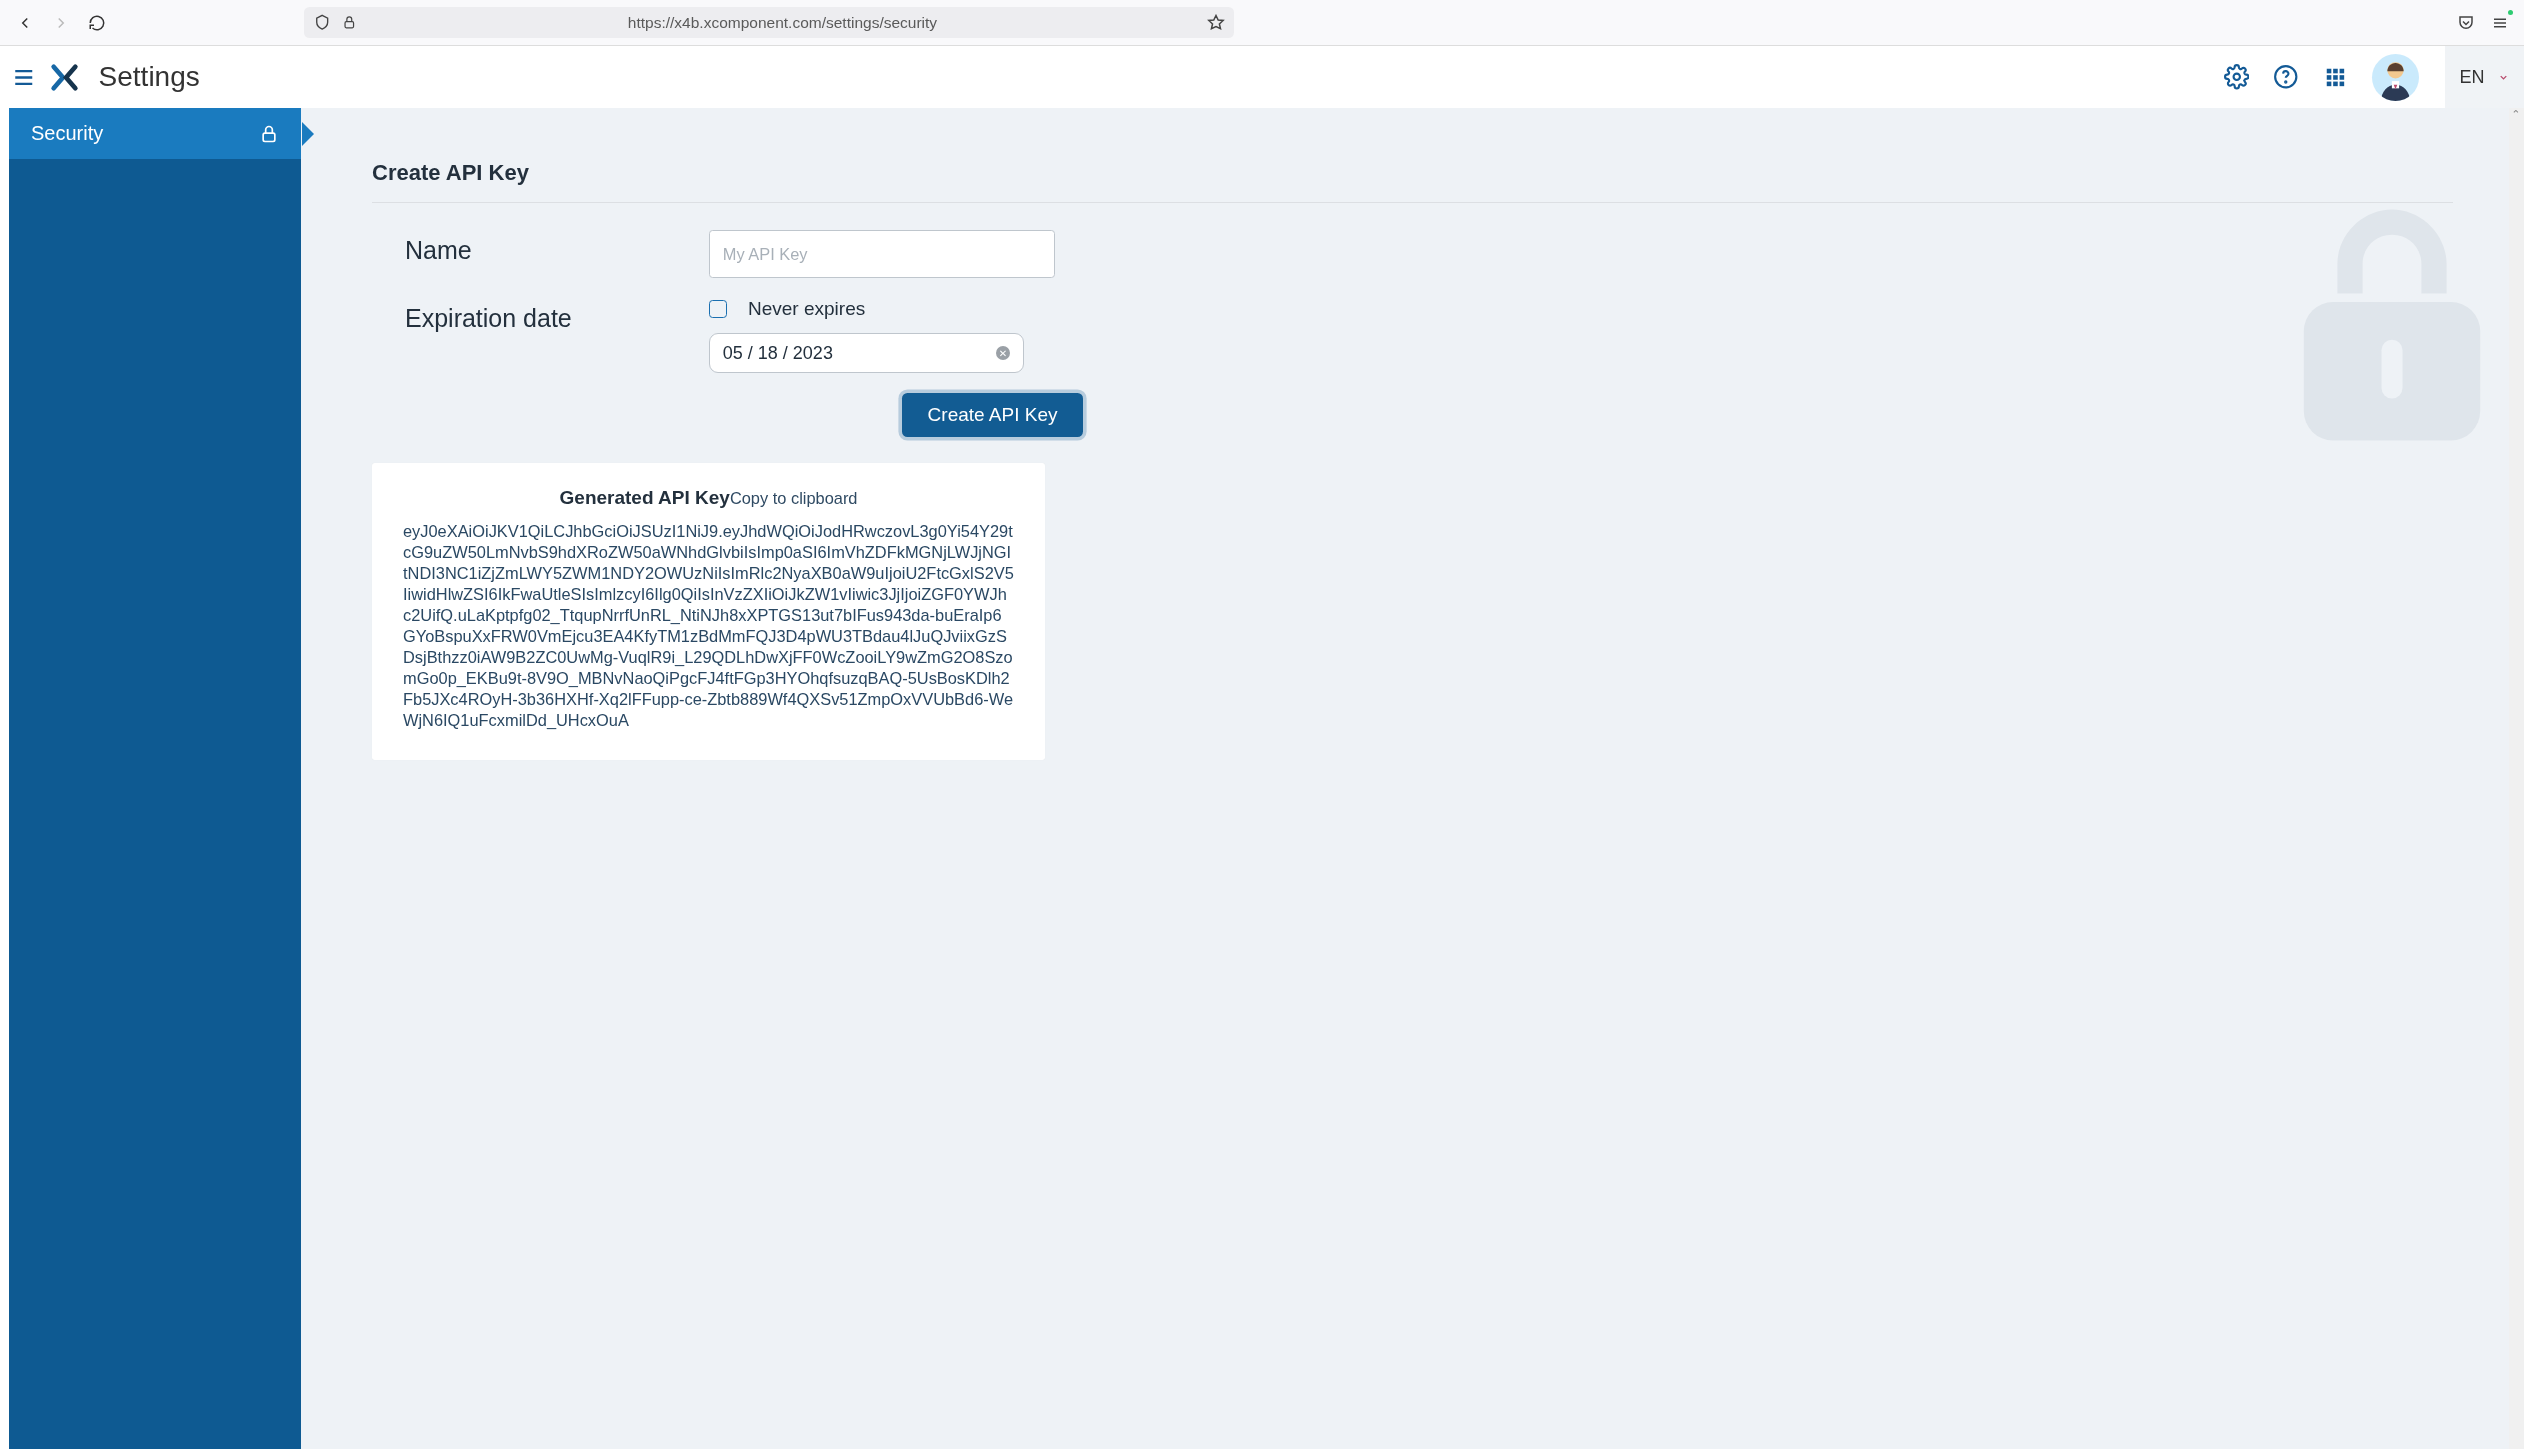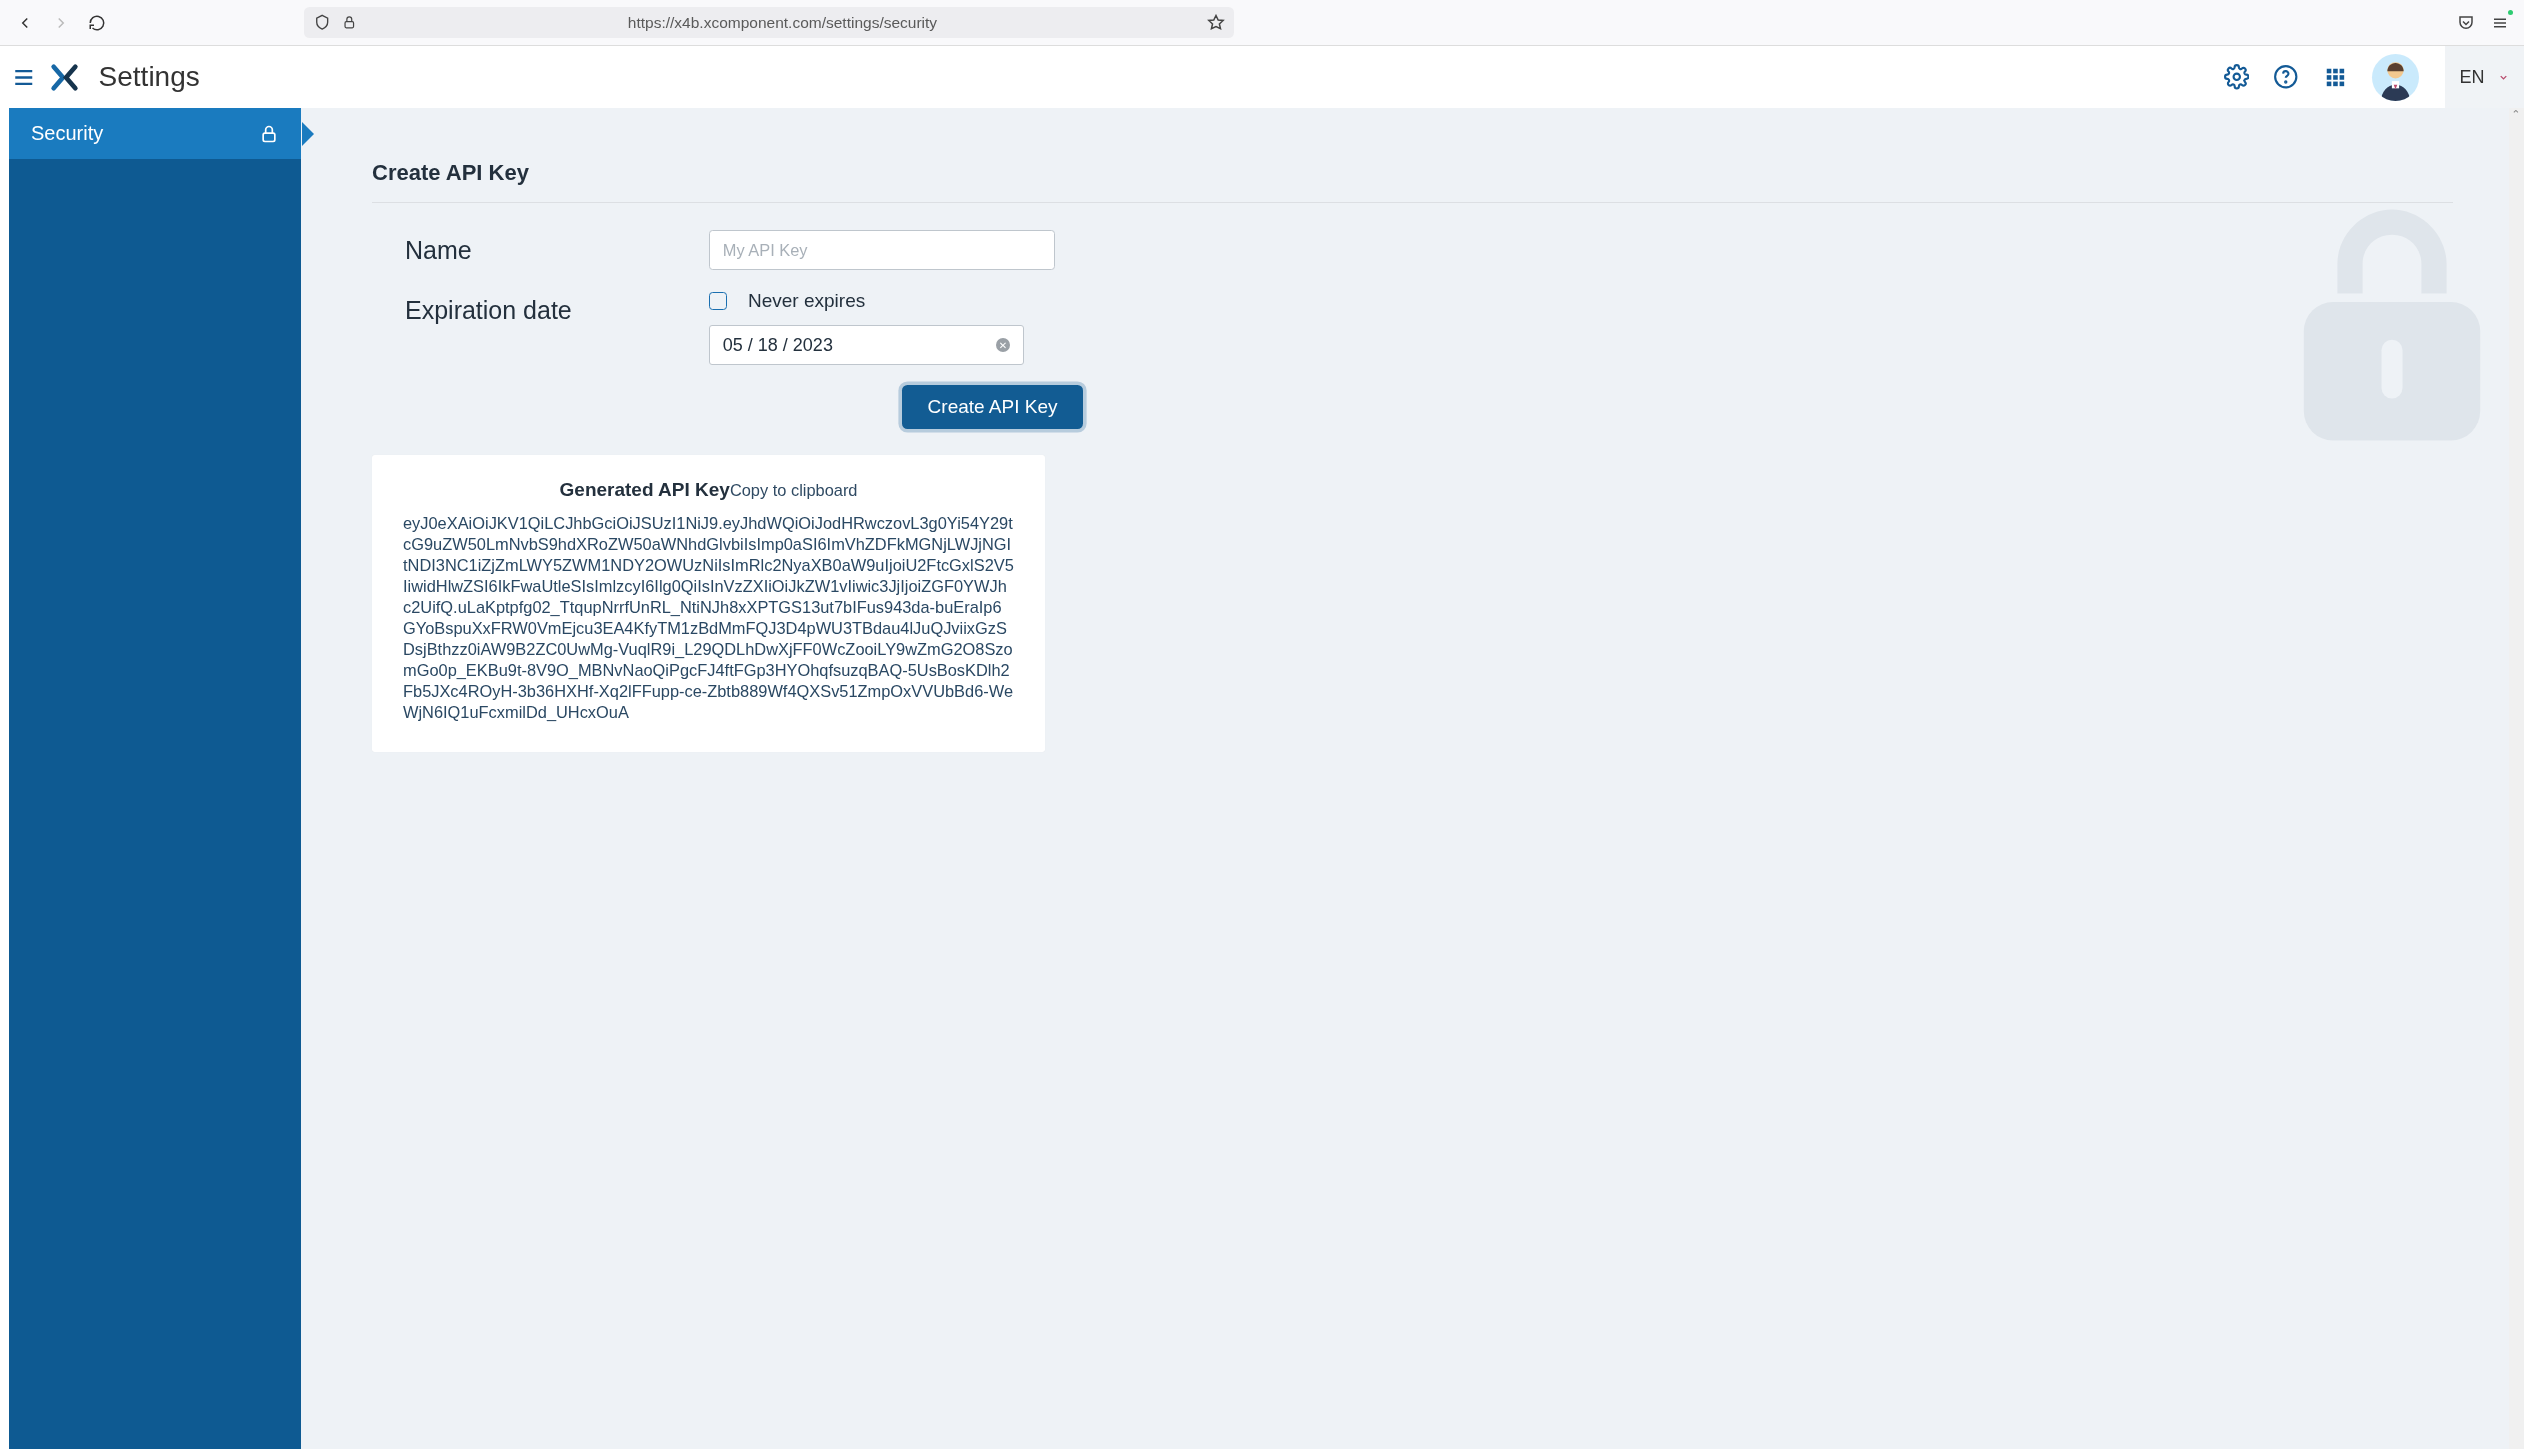--- a/index.html
+++ b/index.html
@@ -118,36 +118,36 @@
     font-size:22px; font-weight:600; color:#23303d;
     margin-bottom:16.4px;
   }
   .divider { height:0.9px; background:#dcdfe3; margin-bottom:27px; }
 
   .form-row { display:flex; align-items:flex-start; margin-bottom:20px; }
   .form-label { width:337px; font-size:25px; color:#23303d; padding-left:33px; padding-top:5.5px; }
   .form-field { flex:1; max-width:346px; }
 
   input.text {
-    width:100%; height:40px;
+    width:100%; height:48px;
     border:0.9px solid #bfc6cd; border-radius:3.6px;
     background:#fff;
     padding:0 12.8px; font-size:16.4px; color:#333;
   }
   input.text::placeholder { color:#a8b0b8; }
 
   .checkbox-row { display:flex; align-items:center; gap:21px; margin-bottom:12.8px; }
   .cb {
     width:18px; height:18px; border:1.8px solid #1a6fb0; border-radius:3.6px;
   }
   .cb-label { font-size:19px; color:#23303d; }
 
   .date-input {
     width:315px; height:40px;
-    border:0.9px solid #bfc6cd; border-radius:3px; background:#fff;
+    border:0.9px solid #bfc6cd; border-radius:9px; background:#fff;
     display:flex; align-items:center; padding:0 12.8px;
     font-size:18px; color:#23303d;
     justify-content:space-between;
   }
   .clear-x { width:14.6px; height:14.6px; background:#9aa0a6; border-radius:50%; color:#fff; font-size:10px; display:flex; align-items:center; justify-content:center; }
 
   .btn-row { display:flex; justify-content:flex-end; max-width:711px; margin-top:5.5px; margin-bottom:25.5px; }
   .btn-primary {
     background:#125c93; color:#fff;
     border:none; border-radius:5.5px;

